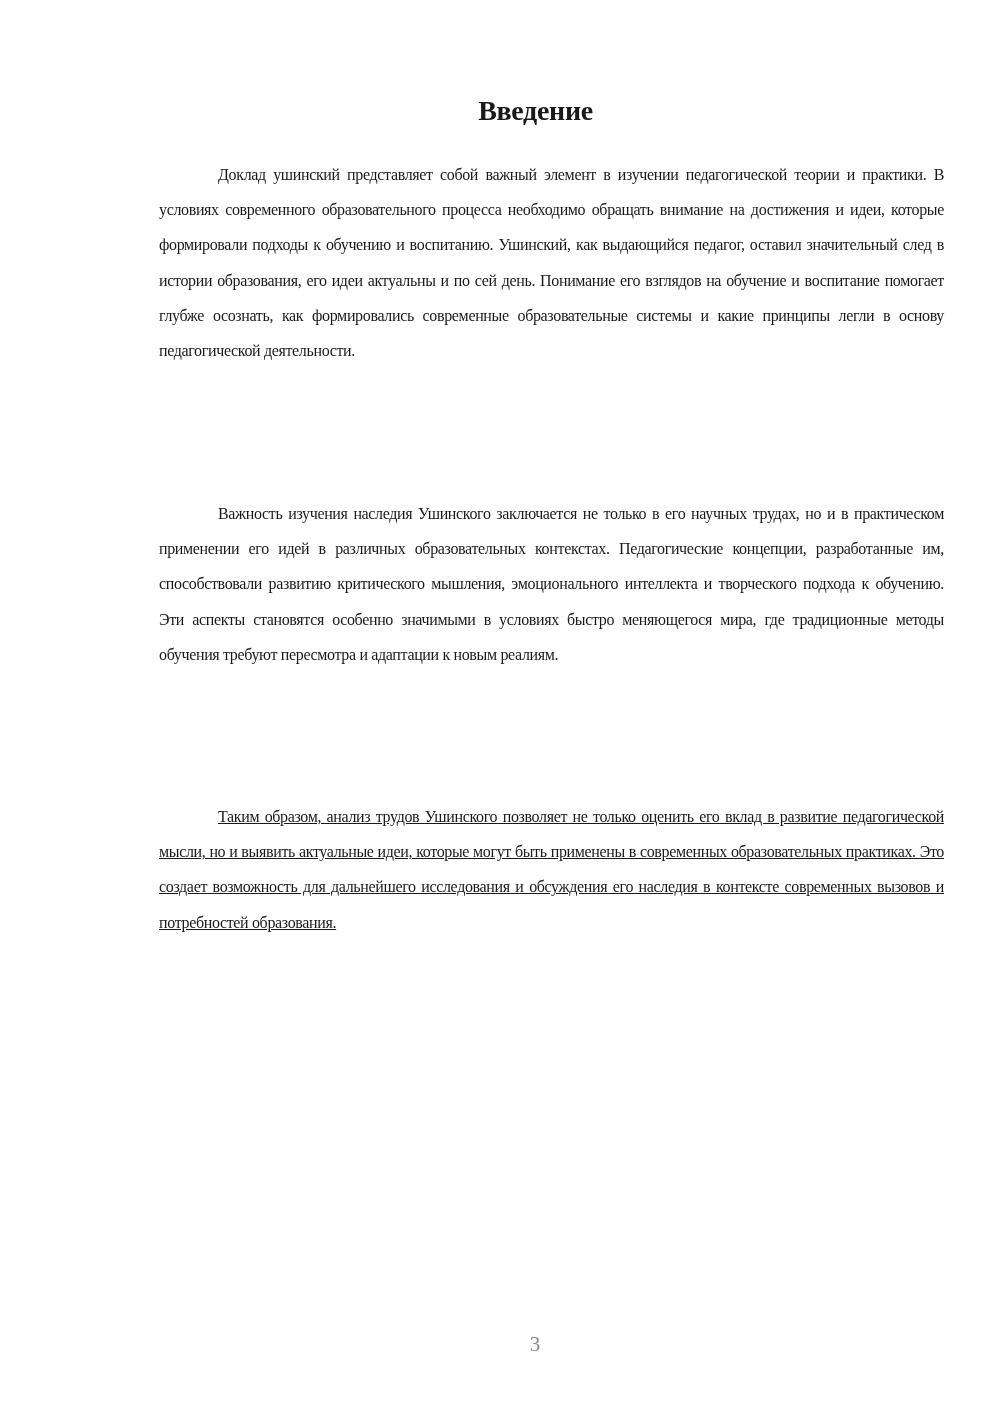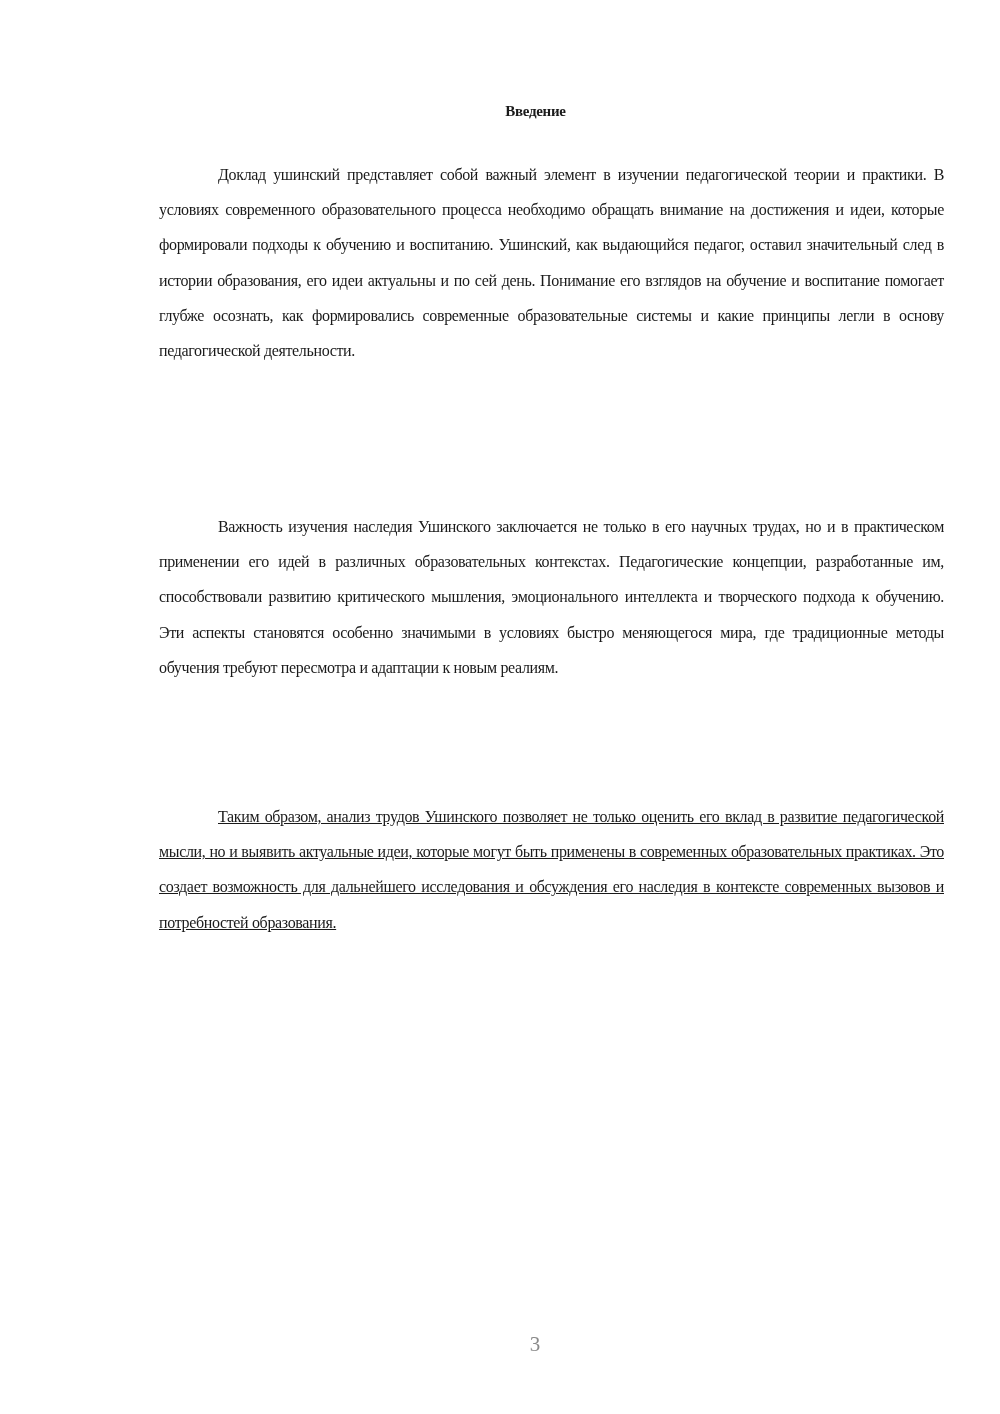--- a/index.html
+++ b/index.html
@@ -23,40 +23,40 @@
       height: 1414px;
       background: #ffffff;
     }
     .title {
       position: absolute;
       left: 143px;
       width: 785px;
       top: 96px;
       text-align: center;
       font-weight: bold;
-      font-size: 15px;
+      font-size: 28px;
       line-height: 30px;
       margin: 0;
       letter-spacing: -0.3px;
     }
     .body-text {
       position: absolute;
       left: 143px;
       width: 785px;
       font-size: 16px;
       line-height: 35.2px;
       text-align: justify;
       text-indent: 59px;
       margin: 16px;
       letter-spacing: -0.35px;
       word-spacing: 0px;
       hyphens: none;
     }
     #para-1 { top: 141px; }
-    #para-2 { top: 493px; }
+    #para-2 { top: 480px; }
     #para-3 { top: 783px; text-decoration: underline; }
     .page-number {
       position: absolute;
       left: 0;
       width: 1000px;
       top: 1331px;
       text-align: center;
       font-size: 21px;
       line-height: 26px;
       color: #8a8a8a;

